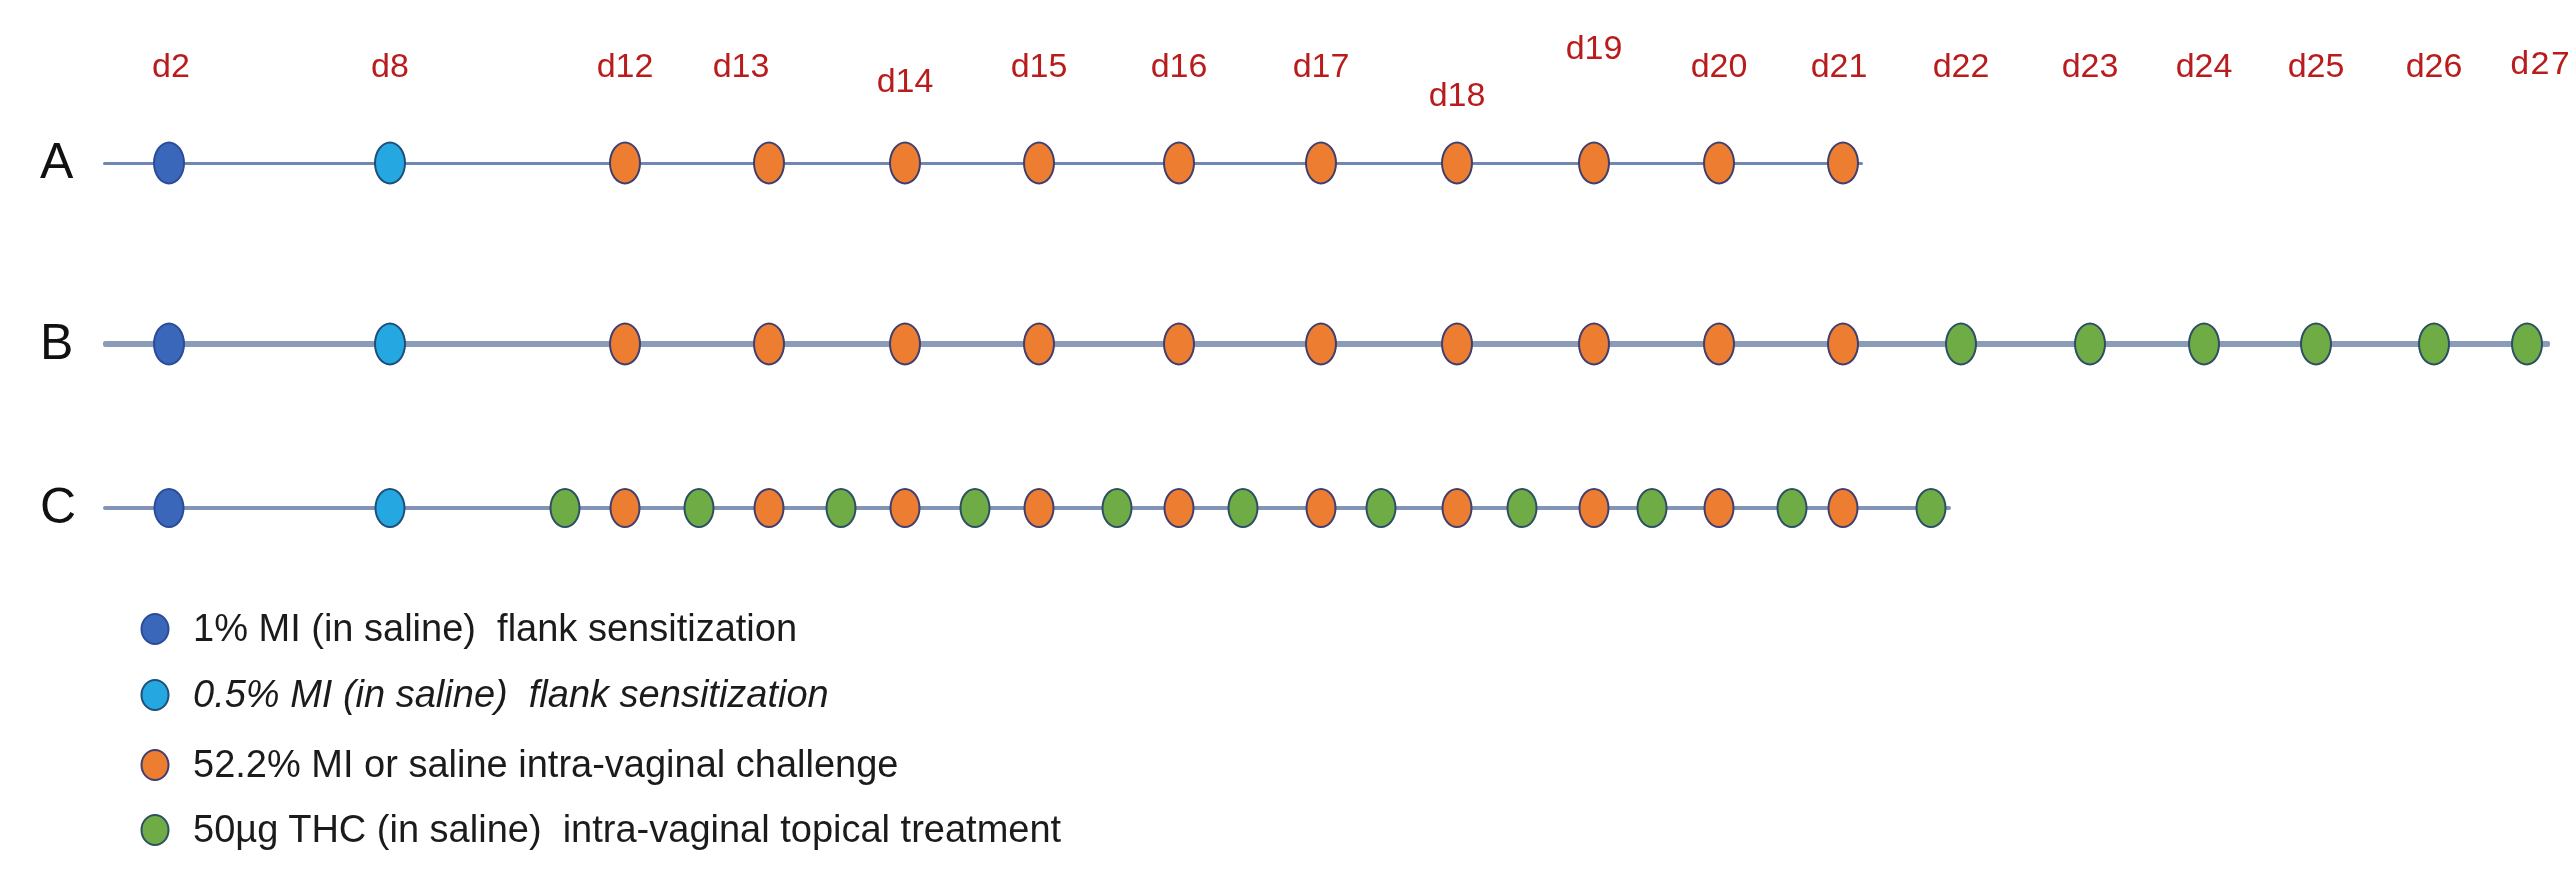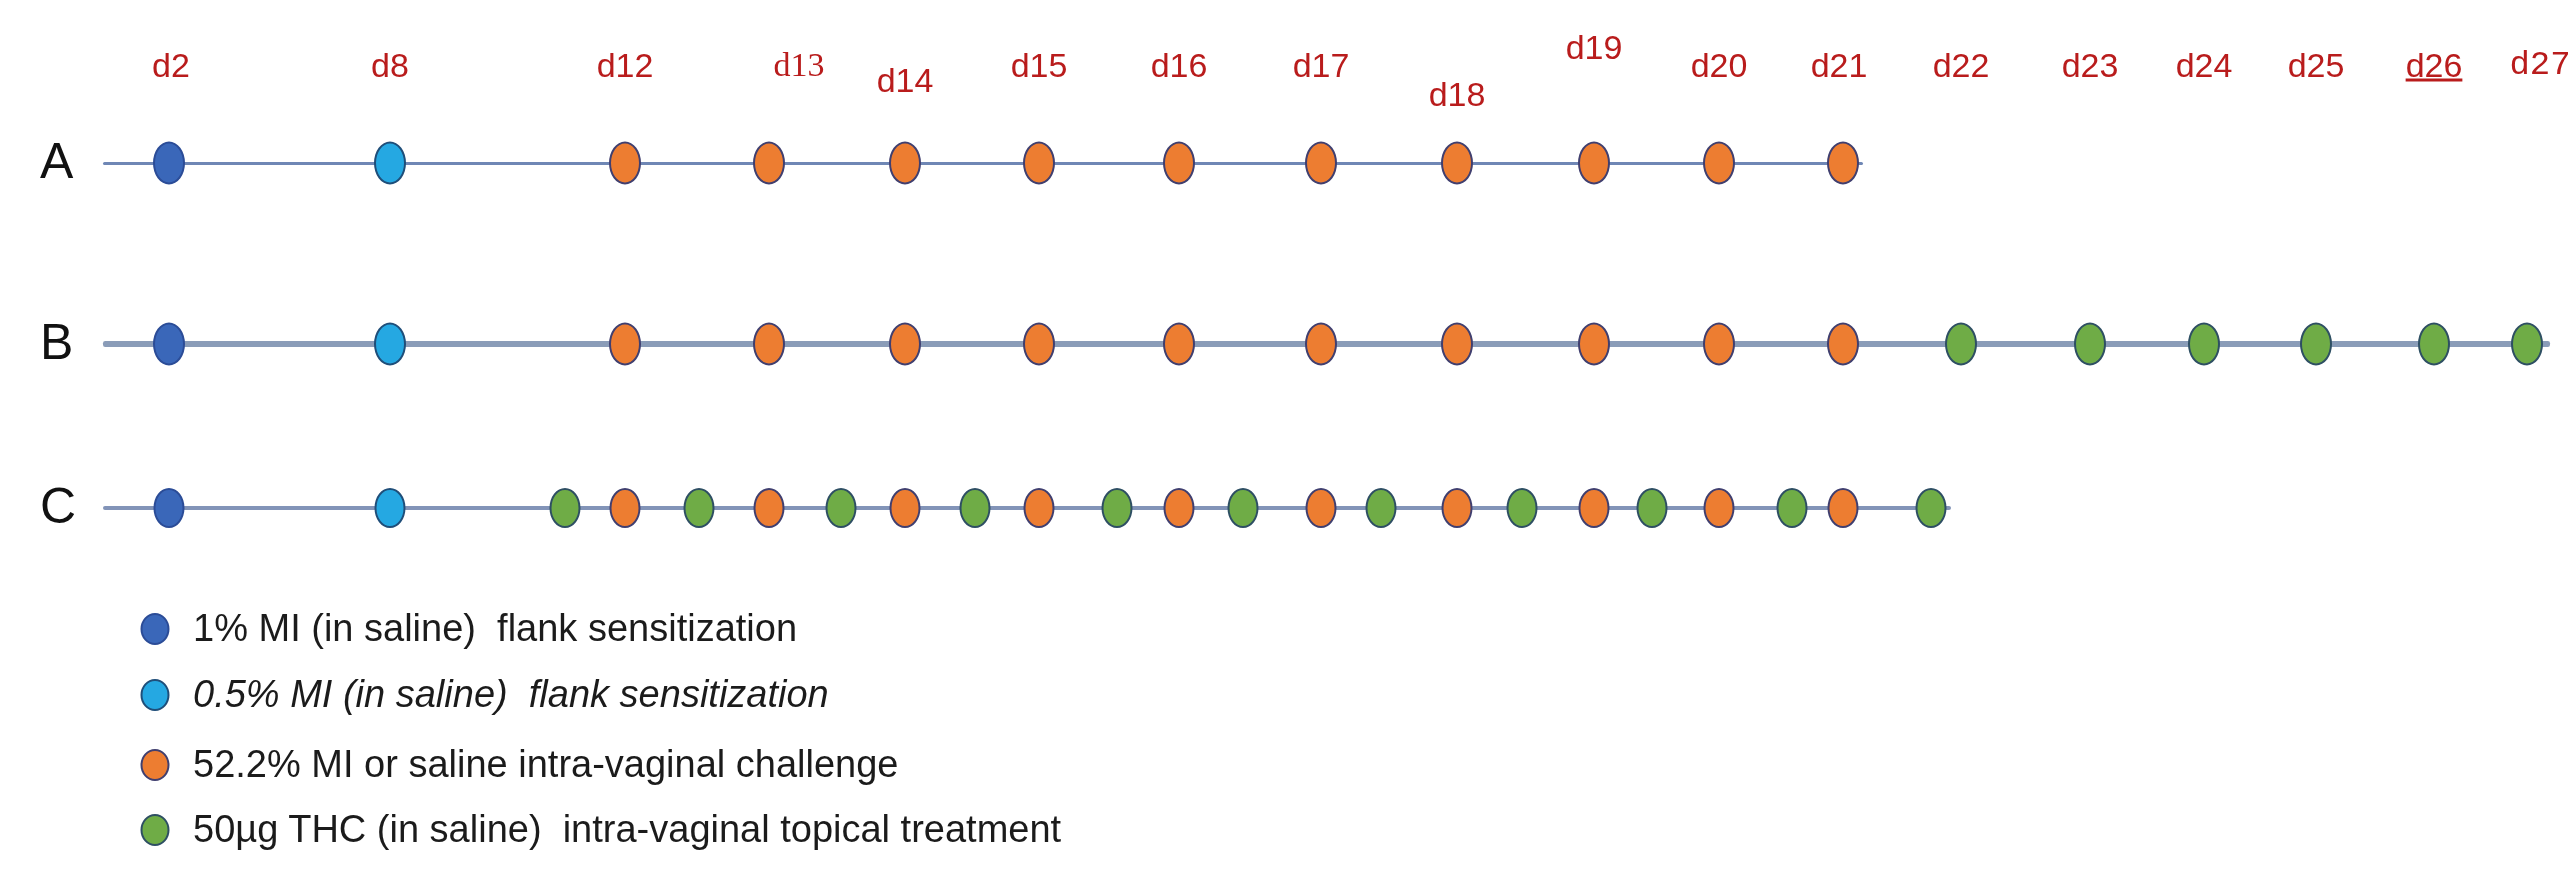--- a/index.html
+++ b/index.html
@@ -48,34 +48,34 @@
   }
 </style>
 </head>
 <body>
 
 <div id="figure" style="width: 2576px; height: 874px; background: rgb(255, 255, 255);">
     <div>
       <span class="day-label" style="left: 171px; top: 65px;">d2</span>
       <span class="day-label" style="left: 390px; top: 65px;">d8</span>
       <span class="day-label" style="left: 625px; top: 65px;">d12</span>
-      <span class="day-label" style="left: 799px; top: 65px; font-family: Liberation Serif, serif;">d13</span>
+      <span class="day-label" style="left: 741px; top: 65px;">d13</span>
       <span class="day-label" style="left: 905px; top: 80px;">d14</span>
       <span class="day-label" style="left: 1039px; top: 65px;">d15</span>
       <span class="day-label" style="left: 1179px; top: 65px;">d16</span>
       <span class="day-label" style="left: 1321px; top: 65px;">d17</span>
       <span class="day-label" style="left: 1457px; top: 65px; margin-top: 29px;">d18</span>
       <span class="day-label" style="left: 1594px; top: 47px;">d19</span>
       <span class="day-label" style="left: 1719px; top: 65px;">d20</span>
       <span class="day-label" style="left: 1839px; top: 65px;">d21</span>
       <span class="day-label" style="left: 1961px; top: 65px;">d22</span>
       <span class="day-label" style="left: 2090px; top: 65px;">d23</span>
       <span class="day-label" style="left: 2204px; top: 65px;">d24</span>
       <span class="day-label" style="left: 2316px; top: 65px;">d25</span>
-      <span class="day-label" style="left: 2434px; top: 65px; text-decoration: underline;">d26</span>
+      <span class="day-label" style="left: 2434px; top: 65px;">d26</span>
       <span class="day-label" style="left: 2540px; top: 65px; font-family: Liberation Mono, monospace;">d27</span>
     </div>
     <div>
       <span class="row-label" style="left: 40px; top: 163px;">A</span>
       <div class="row-line" style="left: 103px; width: 1760px; top: 162px; height: 2.9px; background: rgb(111, 135, 181);"></div>
       <div class="dot" style="left: 169px; top: 163px; width: 32px; height: 43px; background: rgb(58, 103, 185); border: 2.9px solid rgb(43, 76, 151);"></div>
       <div class="dot" style="left: 390px; top: 163px; width: 32px; height: 43px; background: rgb(37, 168, 226); border: 2.9px solid rgb(31, 78, 121);"></div>
       <div class="dot" style="left: 625px; top: 163px; width: 32px; height: 43px; background: rgb(237, 125, 49); border: 2.9px solid rgb(64, 63, 111);"></div>
       <div class="dot" style="left: 769px; top: 163px; width: 32px; height: 43px; background: rgb(237, 125, 49); border: 2.9px solid rgb(64, 63, 111);"></div>
       <div class="dot" style="left: 905px; top: 163px; width: 32px; height: 43px; background: rgb(237, 125, 49); border: 2.9px solid rgb(64, 63, 111);"></div>

